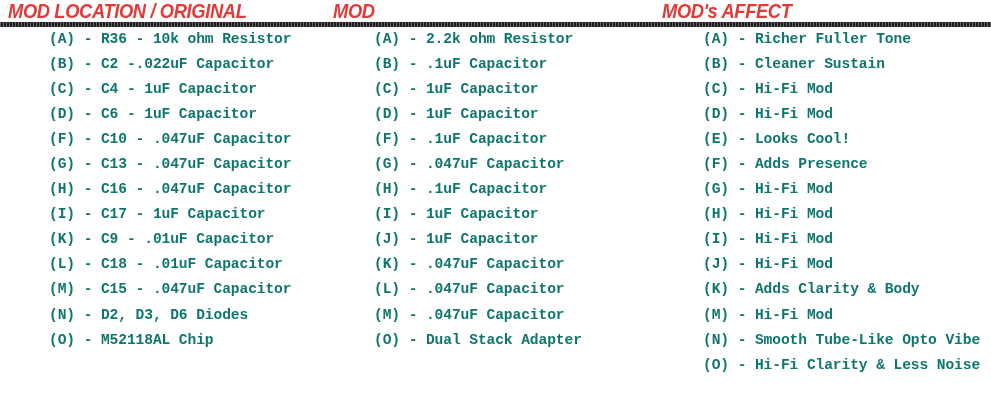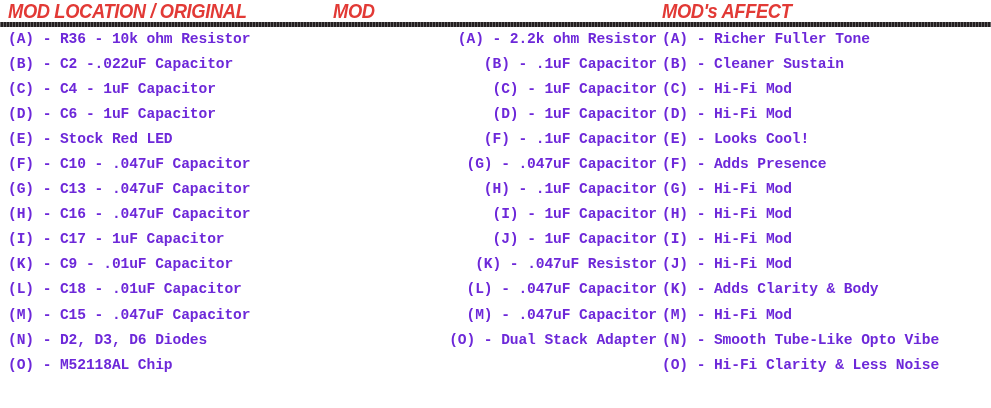--- a/index.html
+++ b/index.html
@@ -73,32 +73,33 @@
     left: 0;
     top: 27px;
     width: 991px;
     height: 381px;
   }
   .column {
     position: absolute;
     top: 0;
   }
   .column.c0 { left: 8px;   width: 320px; }
-  .column.c1 { left: 333px; width: 324px; text-align: right; }
+  .column.c1 { left: 333px; width: 324px; }
   .column.c2 { left: 662px; width: 329px; }
 
   .entry {
     height: 25.05px;
     line-height: 25.05px;
-    color: #6d28d9;
+    color: #0f766e;
     font-family: "Liberation Mono", monospace;
     font-weight: bold;
     font-size: 14.6px;
     white-space: pre;
     letter-spacing: -0.1px;
+    margin-left: 41px;
   }
 </style>
 </head>
 <body>
 
 <div id="sheet">
 
   <div class="header-row">
     <div class="col-header c0">MOD LOCATION / ORIGINAL</div>
     <div class="col-header c1">MOD</div>
@@ -107,21 +108,20 @@
 
   <div class="rule"></div>
 
   <div class="columns">
 
     <div class="column c0">
       <div class="entry">(A) - R36 - 10k ohm Resistor</div>
       <div class="entry">(B) - C2 -.022uF Capacitor</div>
       <div class="entry">(C) - C4 - 1uF Capacitor</div>
       <div class="entry">(D) - C6 - 1uF Capacitor</div>
-      <div class="entry">(E) - Stock Red LED</div>
       <div class="entry">(F) - C10 - .047uF Capacitor</div>
       <div class="entry">(G) - C13 - .047uF Capacitor</div>
       <div class="entry">(H) - C16 - .047uF Capacitor</div>
       <div class="entry">(I) - C17 - 1uF Capacitor</div>
       <div class="entry">(K) - C9 - .01uF Capacitor</div>
       <div class="entry">(L) - C18 - .01uF Capacitor</div>
       <div class="entry">(M) - C15 - .047uF Capacitor</div>
       <div class="entry">(N) - D2, D3, D6 Diodes</div>
       <div class="entry">(O) - M52118AL Chip</div>
     </div>
@@ -129,21 +129,21 @@
     <div class="column c1">
       <div class="entry">(A) - 2.2k ohm Resistor</div>
       <div class="entry">(B) - .1uF Capacitor</div>
       <div class="entry">(C) - 1uF Capacitor</div>
       <div class="entry">(D) - 1uF Capacitor</div>
       <div class="entry">(F) - .1uF Capacitor</div>
       <div class="entry">(G) - .047uF Capacitor</div>
       <div class="entry">(H) - .1uF Capacitor</div>
       <div class="entry">(I) - 1uF Capacitor</div>
       <div class="entry">(J) - 1uF Capacitor</div>
-      <div class="entry">(K) - .047uF Resistor</div>
+      <div class="entry">(K) - .047uF Capacitor</div>
       <div class="entry">(L) - .047uF Capacitor</div>
       <div class="entry">(M) - .047uF Capacitor</div>
       <div class="entry">(O) - Dual Stack Adapter</div>
     </div>
 
     <div class="column c2">
       <div class="entry">(A) - Richer Fuller Tone</div>
       <div class="entry">(B) - Cleaner Sustain</div>
       <div class="entry">(C) - Hi-Fi Mod</div>
       <div class="entry">(D) - Hi-Fi Mod</div>

